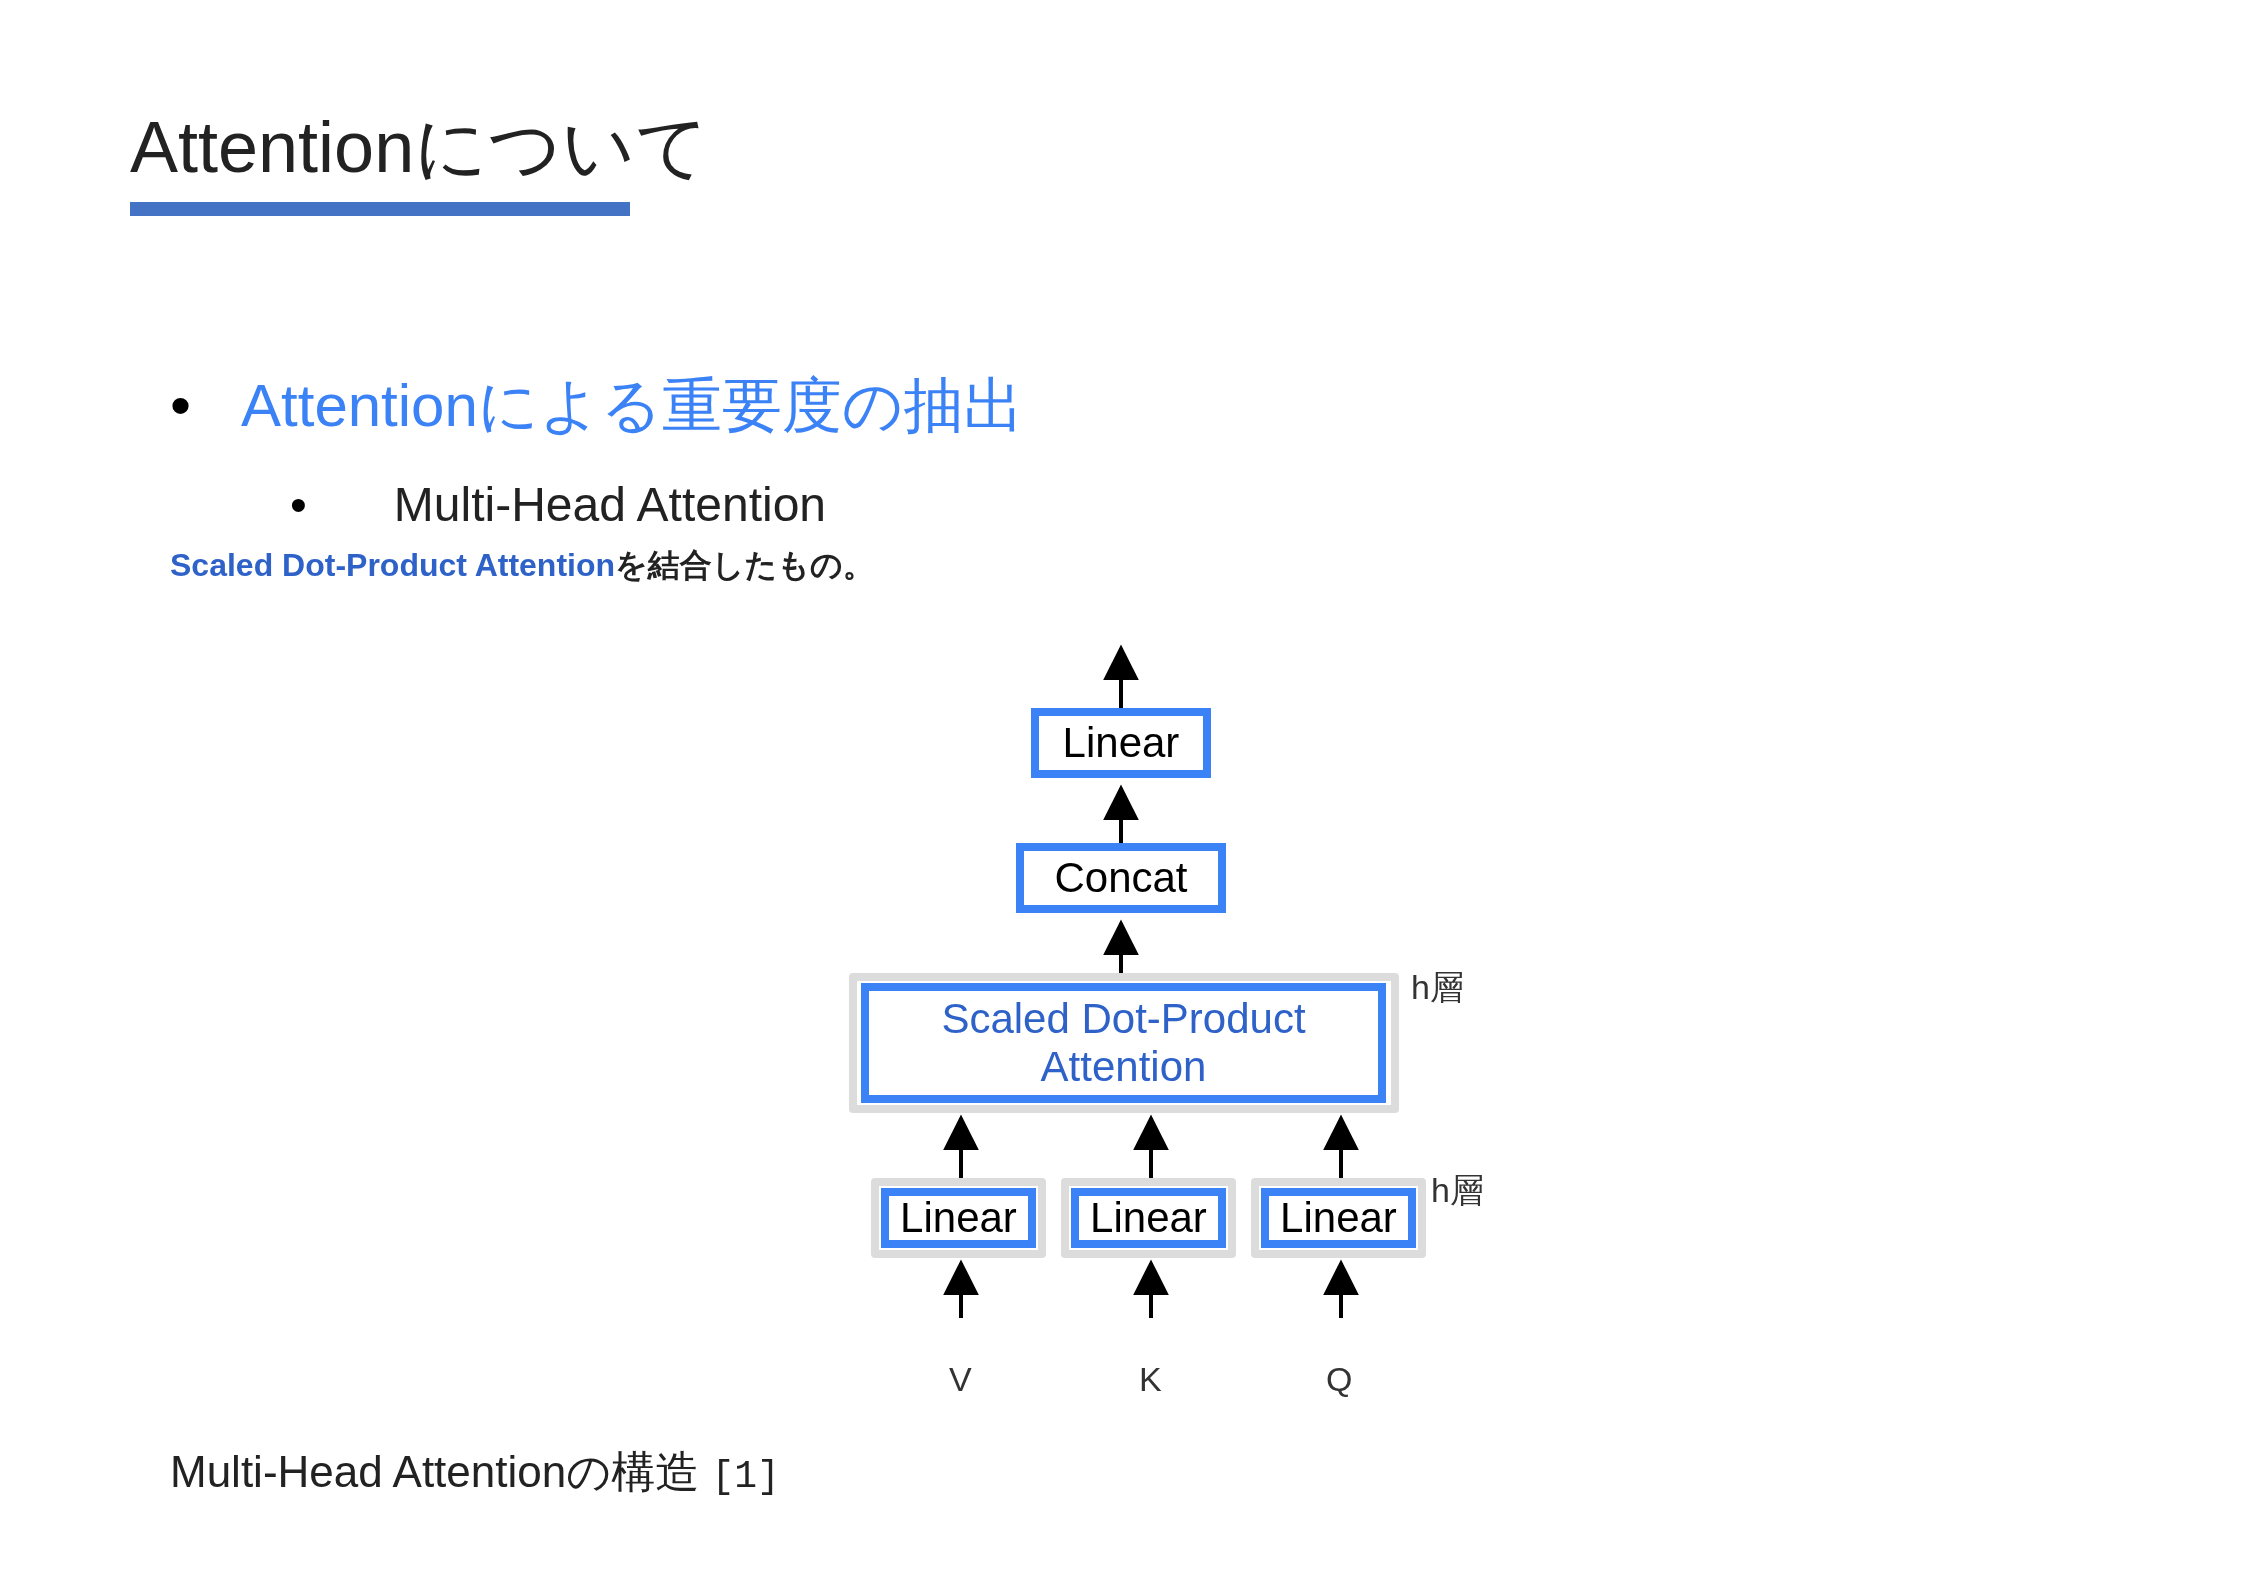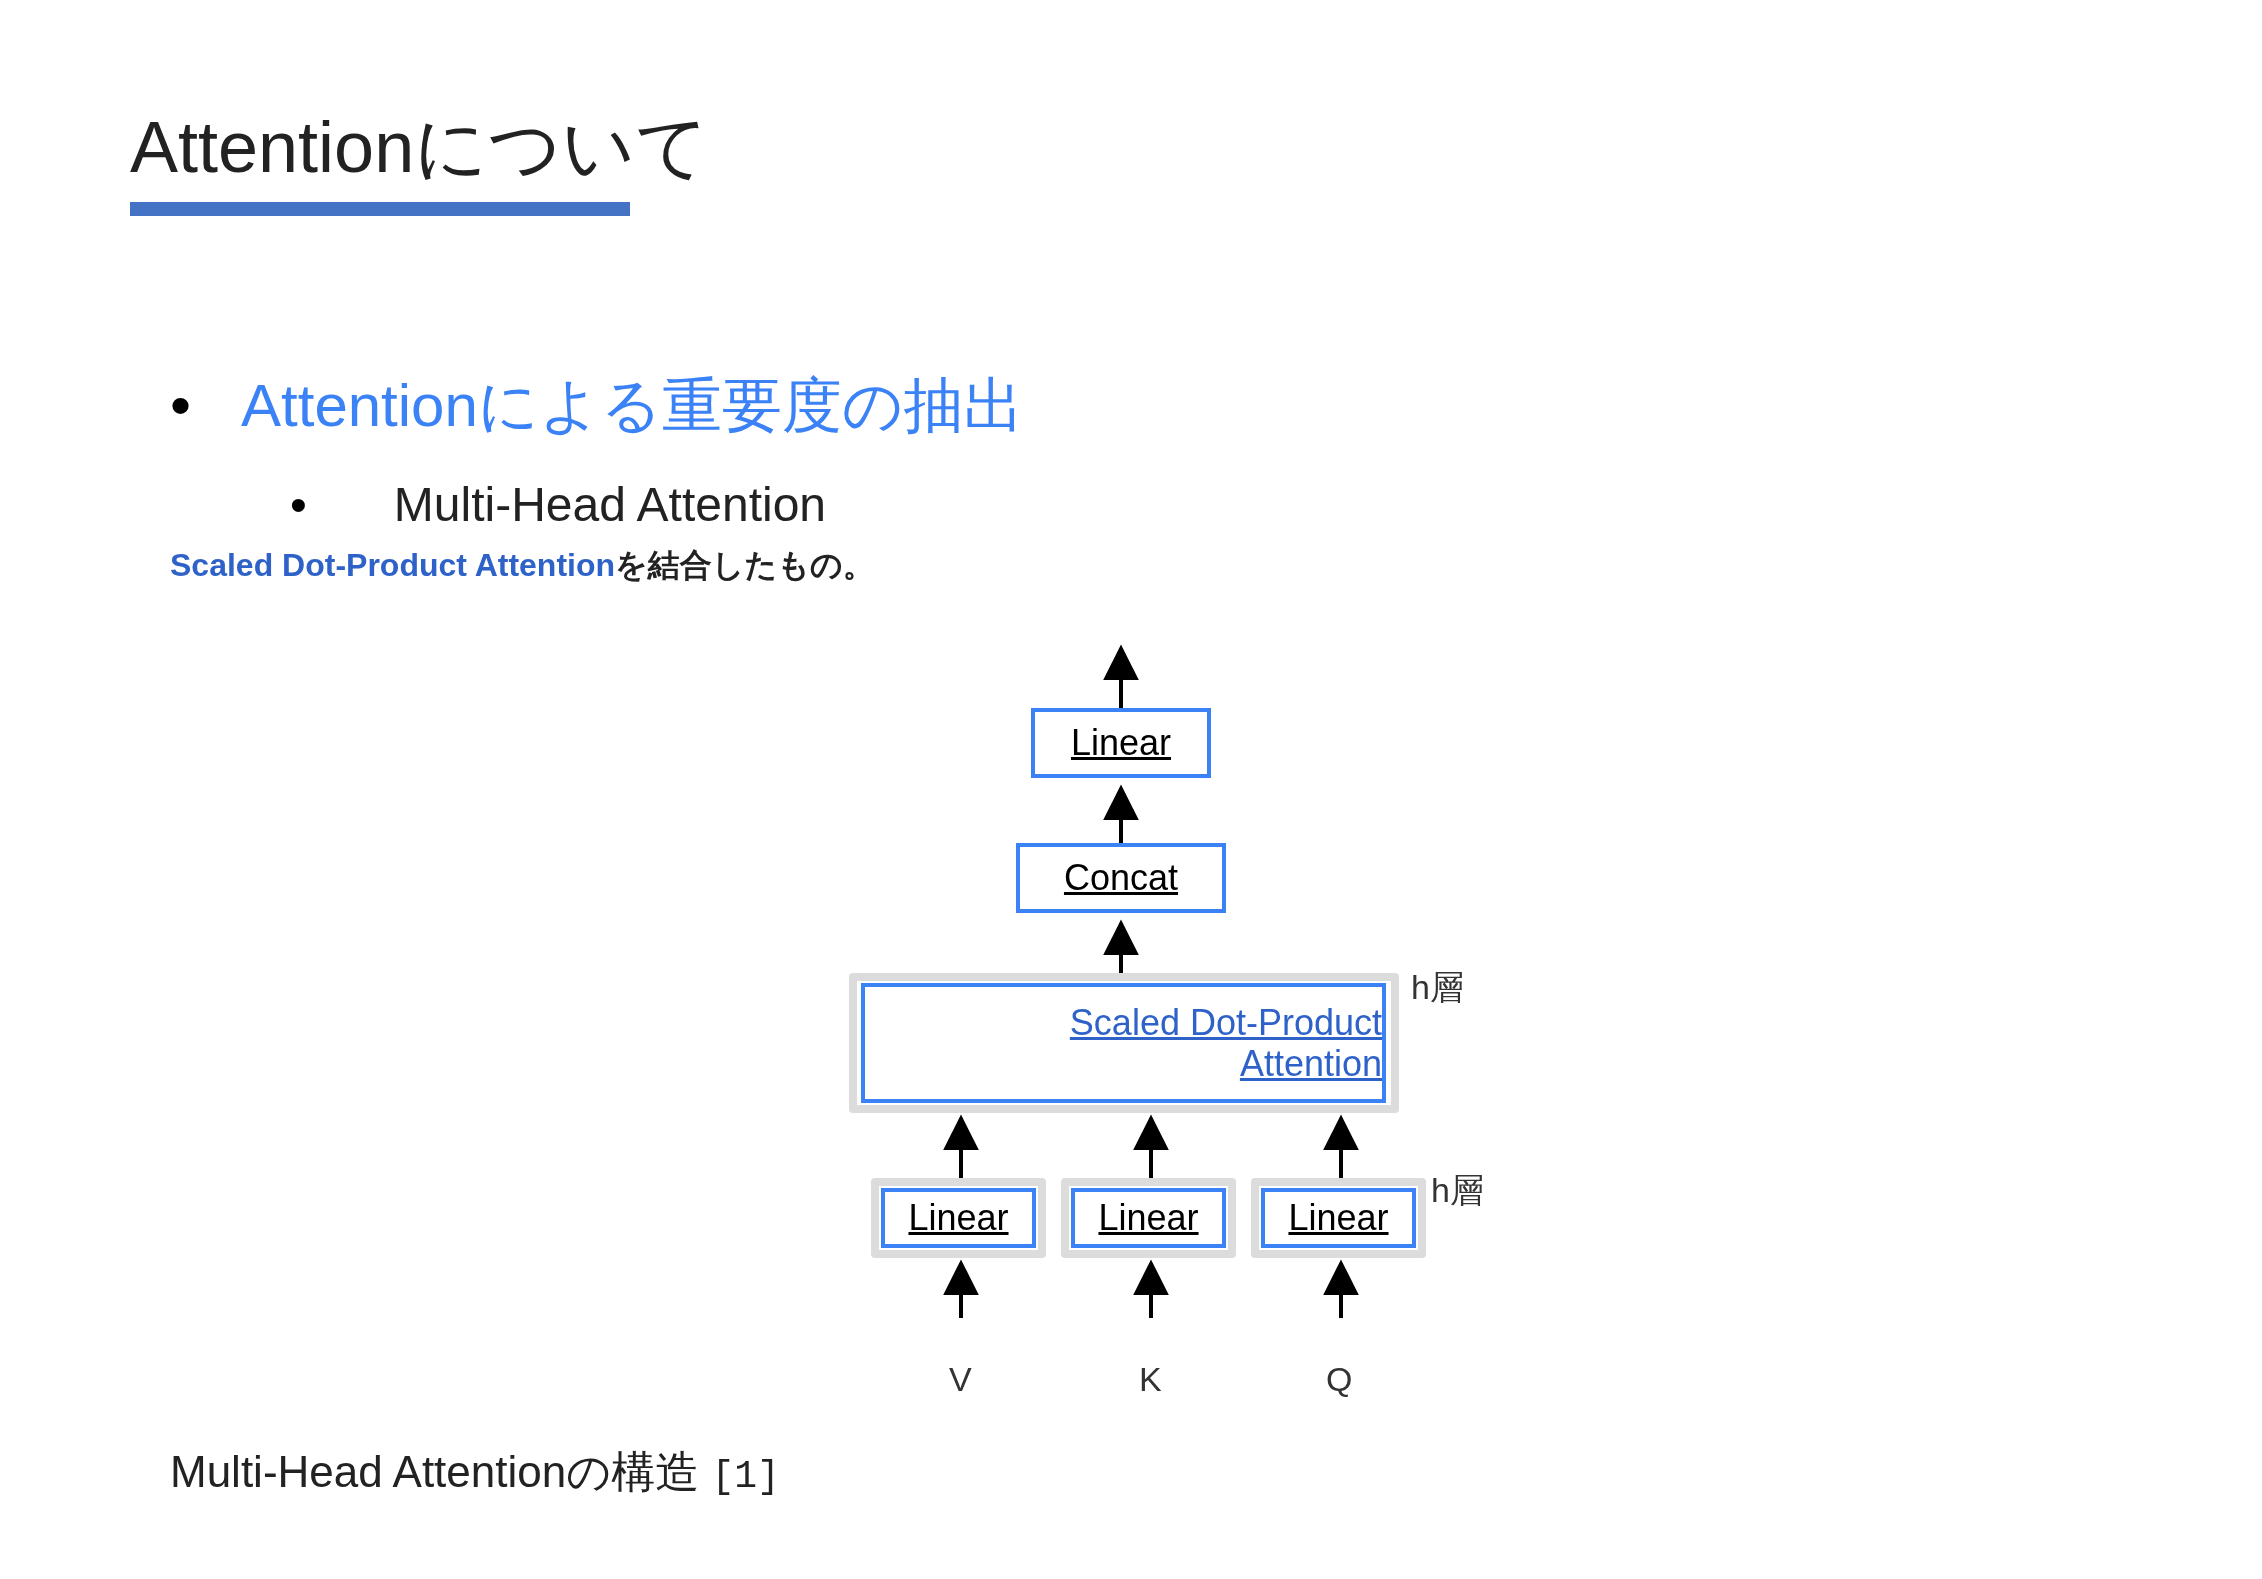--- a/index.html
+++ b/index.html
@@ -69,28 +69,27 @@
       display: flex;
       justify-content: center;
     }
     .diagram {
       position: relative;
       width: 760px;
       height: 780px;
     }
     .box {
       position: absolute;
-      border: 4px solid #3b82f6;
+      border: 8px solid #3b82f6;
       background: #fff;
       display: flex;
       align-items: center;
       justify-content: center;
       text-align: center;
-      font-size: 36px;
-      text-decoration: underline;
+      font-size: 42px;
     }
     .shadow-box {
       position: absolute;
       border: 8px solid #dcdcdc;
       border-radius: 4px;
       background: transparent;
       pointer-events: none;
     }
     .label {
       position: absolute;
@@ -166,21 +165,21 @@
 
         <line x1="570" y1="680" x2="570" y2="625" stroke="#000" stroke-width="4" marker-end="url(#ah)"></line>
       </svg>
 
       <div class="box" style="left:260px; top:70px; width:180px; height:70px;">Linear</div>
 
       <div class="box" style="left:245px; top:205px; width:210px; height:70px;">Concat</div>
 
       <div class="shadow-box" style="left:78px; top:335px; width:550px; height:140px;"></div>
 
-      <div class="box blue-text" style="left:90px; top:345px; width:525px; height:120px; flex-direction:column; line-height:1.15;align-items:flex-end;">
+      <div class="box blue-text" style="left:90px; top:345px; width:525px; height:120px; flex-direction:column; line-height:1.15;">
         <div>Scaled Dot-Product</div>
         <div>Attention</div>
       </div>
 
       <div class="shadow-box" style="left:100px; top:540px; width:175px; height:80px;"></div>
       <div class="shadow-box" style="left:290px; top:540px; width:175px; height:80px;"></div>
       <div class="shadow-box" style="left:480px; top:540px; width:175px; height:80px;"></div>
 
       <div class="box" style="left:110px; top:550px; width:155px; height:60px;">Linear</div>
       <div class="box" style="left:300px; top:550px; width:155px; height:60px;">Linear</div>

